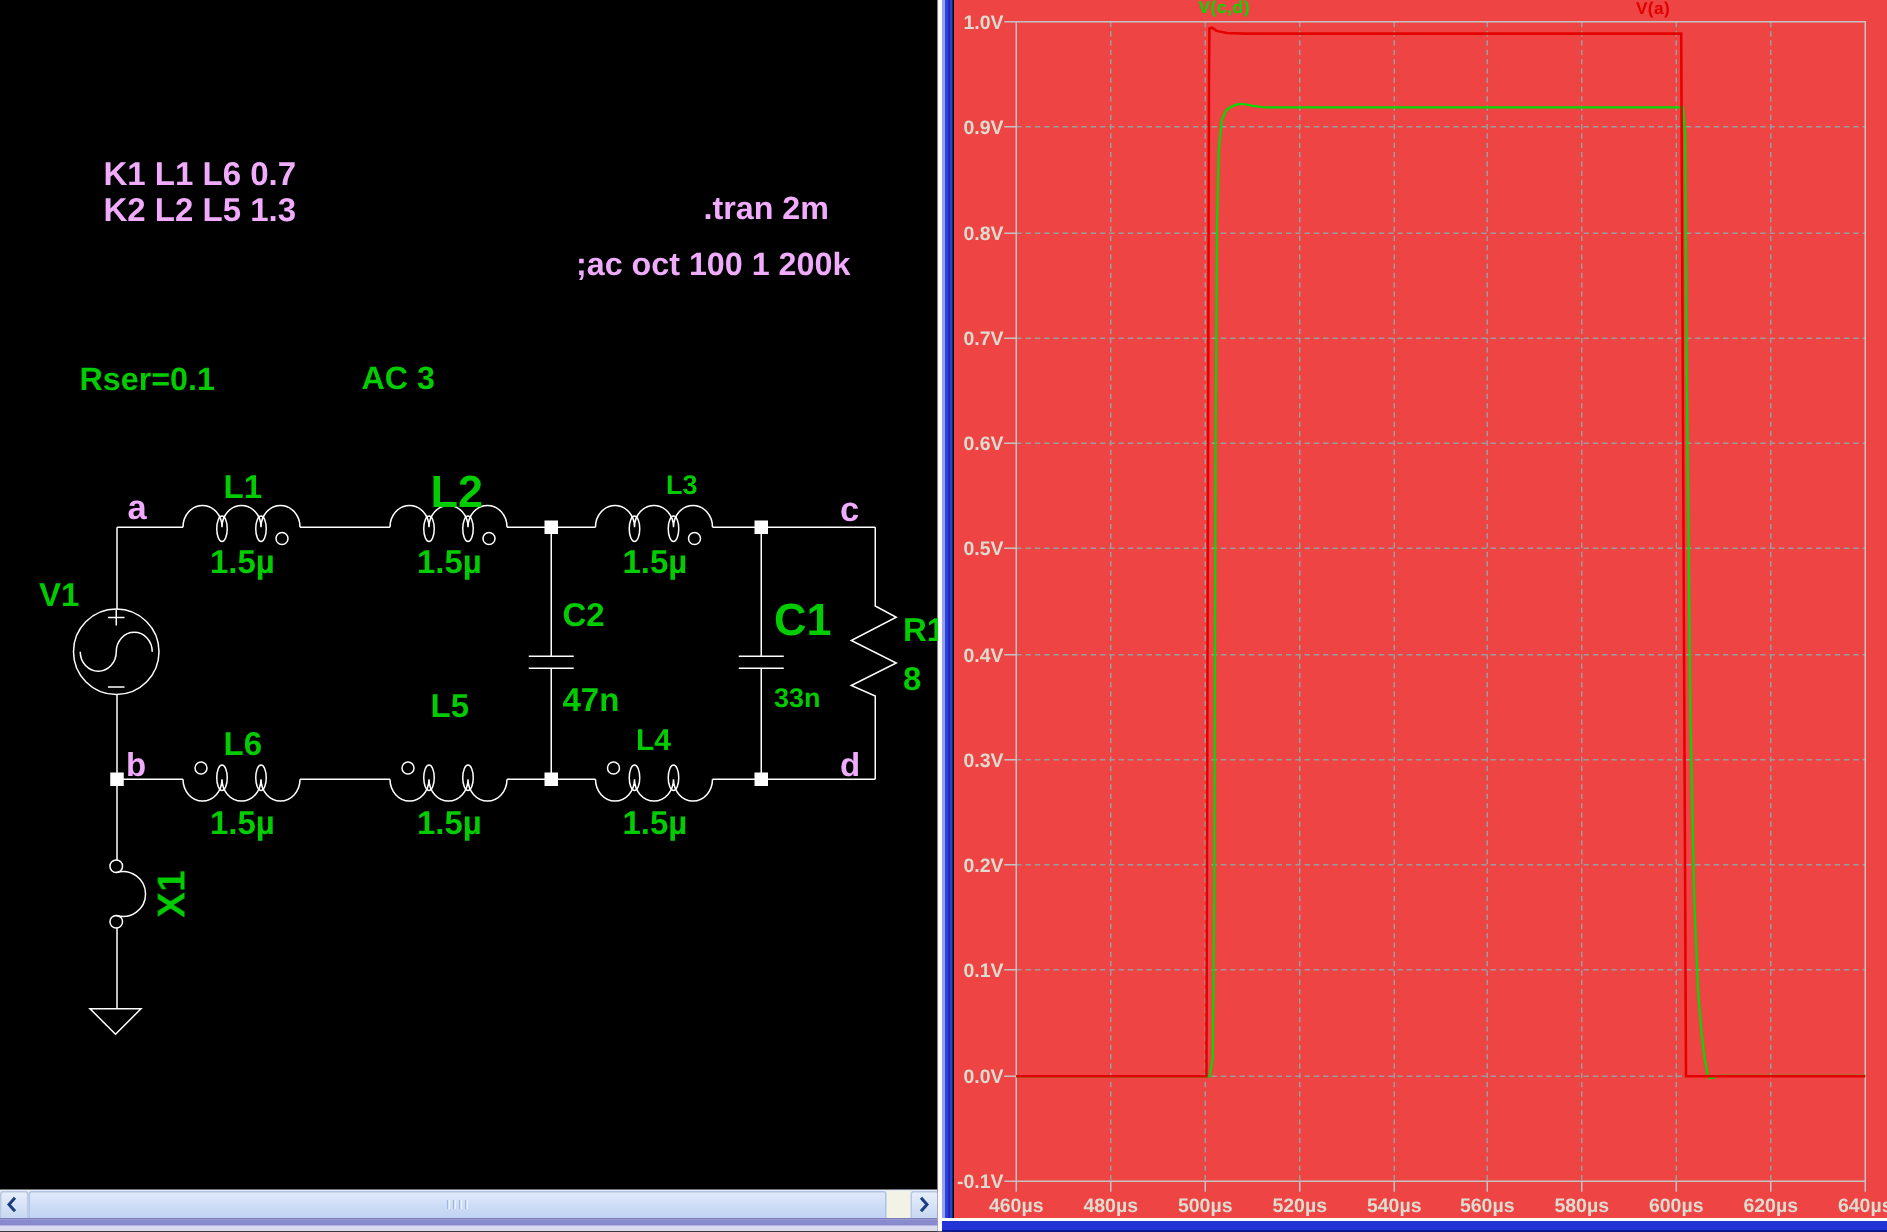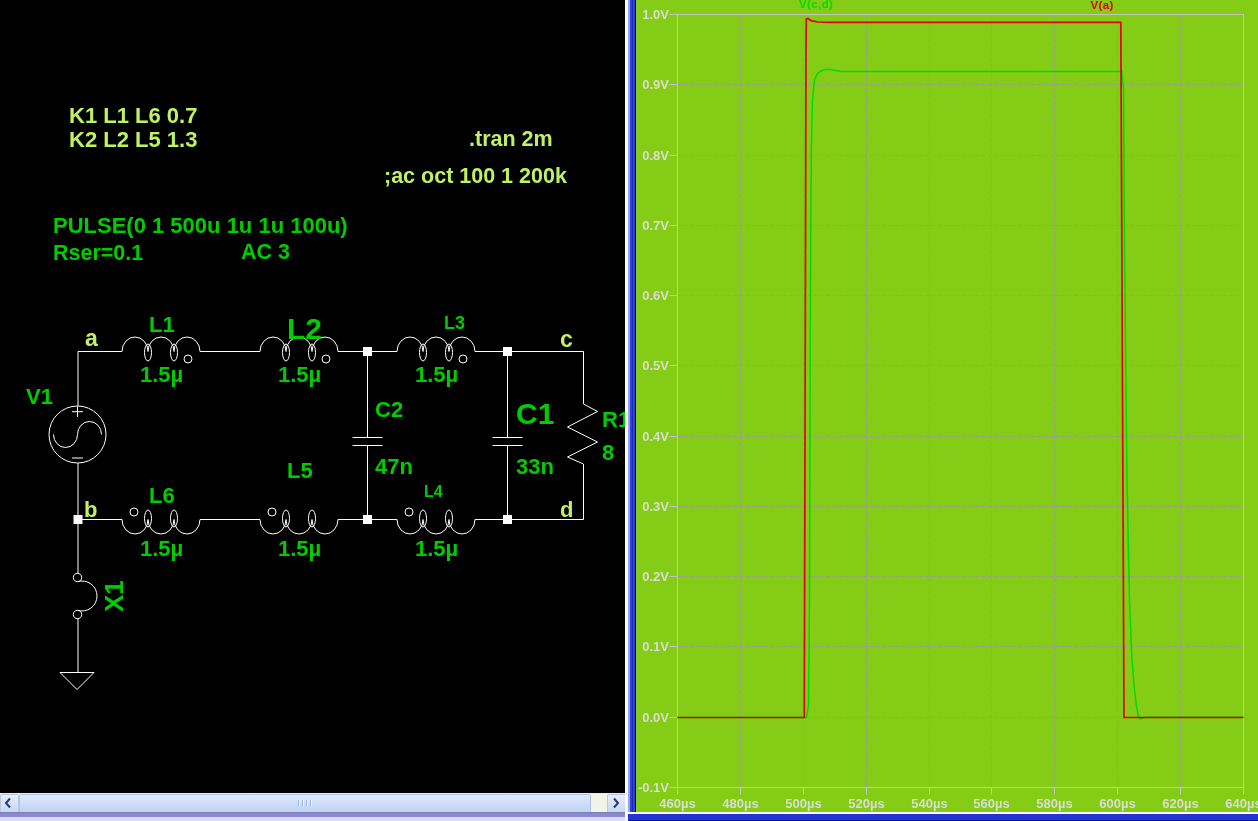--- a/index.html
+++ b/index.html
@@ -1,18 +1,18 @@
 <!DOCTYPE html>
 <html><head><meta charset="utf-8">
 <style>
 html,body{margin:0;padding:0;width:1258px;height:821px;background:#000;overflow:hidden}
 body{position:relative;font-family:"Liberation Sans",sans-serif}
 .t{position:absolute;font-weight:bold;white-space:pre;line-height:1;will-change:transform}
 .g{color:#00cc00}
-.w{color:#bef264}
+.w{color:#f0abfc}
 </style></head>
 <body>
 
 <div style="position:absolute;left:0;top:0;width:625px;height:793px;background:#000;overflow:hidden">
 <svg width="625" height="793" style="position:absolute;left:0;top:0" fill="none" stroke="#fff" stroke-width="1">
 
   <path d="M78,351.5 H122 M200,351.5 H260 M338,351.5 H397 M475,351.5 H583.5"></path>
 
   <path d="M78,519.5 H122 M200,519.5 H260 M338,519.5 H397 M475,519.5 H583.5"></path>
 
@@ -69,40 +69,39 @@
     <rect x="363" y="347" width="9" height="9"></rect>
     <rect x="503" y="347" width="9" height="9"></rect>
     <rect x="363" y="515" width="9" height="9"></rect>
     <rect x="503" y="515" width="9" height="9"></rect>
   </g>
 </svg>
 <div class="t w" style="left:69px;top:104.5px;font-size:22px">K1 L1 L6 0.7</div>
 <div class="t w" style="left:69px;top:128.8px;font-size:22px">K2 L2 L5 1.3</div>
 <div class="t w" style="left:468.5px;top:128.6px;font-size:21.5px">.tran 2m</div>
 <div class="t w" style="left:384px;top:166px;font-size:21.5px">;ac oct 100 1 200k</div>
-<div class="t g" style="left:53px;top:215px;font-size:22px">PULSE(0 1 500u 1u 1u 100u)</div>
 <div class="t g" style="left:53px;top:243px;font-size:21.5px">Rser=0.1</div>
 <div class="t g" style="left:241px;top:242px;font-size:21.5px">AC 3</div>
 <div class="t g" style="left:25.5px;top:386px;font-size:22px">V1</div>
 <div class="t g" style="left:148.5px;top:313.5px;font-size:22px">L1</div>
 <div class="t g" style="left:287px;top:313.5px;font-size:30px">L2</div>
 <div class="t g" style="left:444px;top:313.5px;font-size:18px">L3</div>
 <div class="t g" style="left:139.5px;top:363.5px;font-size:22px">1.5µ</div>
 <div class="t g" style="left:277.5px;top:363.5px;font-size:22px">1.5µ</div>
 <div class="t g" style="left:414.5px;top:363.5px;font-size:22px">1.5µ</div>
 <div class="t g" style="left:148.5px;top:484.5px;font-size:22px">L6</div>
 <div class="t g" style="left:287px;top:460px;font-size:22px">L5</div>
-<div class="t g" style="left:424px;top:484px;font-size:16px">L4</div>
+<div class="t g" style="left:424px;top:484px;font-size:20px">L4</div>
 <div class="t g" style="left:139.5px;top:537.5px;font-size:22px">1.5µ</div>
 <div class="t g" style="left:277.5px;top:537.5px;font-size:22px">1.5µ</div>
 <div class="t g" style="left:414.5px;top:537.5px;font-size:22px">1.5µ</div>
 <div class="t g" style="left:375.3px;top:399.4px;font-size:22px">C2</div>
 <div class="t g" style="left:375.3px;top:455.7px;font-size:22px">47n</div>
 <div class="t g" style="left:516px;top:399.4px;font-size:30px">C1</div>
-<div class="t g" style="left:516px;top:455.7px;font-size:22px">33n</div>
+<div class="t g" style="left:516px;top:455.7px;font-size:18px">33n</div>
 <div class="t g" style="left:602px;top:409px;font-size:22px">R1</div>
 <div class="t g" style="left:602px;top:442px;font-size:22px">8</div>
 <div class="t g" style="left:100.5px;top:611.5px;font-size:26px;transform:rotate(-90deg);transform-origin:0 0">X1</div>
 <div class="t w" style="left:85.4px;top:326.5px;font-size:23px">a</div>
 <div class="t w" style="left:84px;top:499.1px;font-size:22px">b</div>
 <div class="t w" style="left:560px;top:327.5px;font-size:23px">c</div>
 <div class="t w" style="left:560px;top:498.8px;font-size:22px">d</div>
 </div>
 
 <div style="position:absolute;left:0;top:792.5px;width:625px;height:1px;background:#e4ebf7"></div>
@@ -134,21 +133,21 @@
 
 <div style="position:absolute;left:625px;top:0;width:11px;height:821px;background:#000">
   <div style="position:absolute;left:0;top:0;width:3.3px;height:821px;background:#fafafa"></div>
   <div style="position:absolute;left:3.3px;top:0;width:1.5px;height:821px;background:#97a1ec"></div>
   <div style="position:absolute;left:4.8px;top:0;width:2.3px;height:821px;background:#2b41dc"></div>
   <div style="position:absolute;left:7.1px;top:0;width:1.2px;height:821px;background:#1c2cb8"></div>
   <div style="position:absolute;left:8.3px;top:0;width:2.2px;height:821px;background:#2b41dc"></div>
   <div style="position:absolute;left:10.5px;top:0;width:1px;height:821px;background:#3c4a50"></div>
 </div>
 
-<div style="position:absolute;left:636px;top:0;width:622px;height:812px;background:#84cc16;overflow:hidden">
+<div style="position:absolute;left:636px;top:0;width:622px;height:812px;background:#ef4444;overflow:hidden">
 <svg width="622" height="812" style="position:absolute;left:0;top:0">
 
   <g stroke="#9c9c9c" stroke-width="1" stroke-dasharray="3.6,2.6" fill="none">
 
     <line x1="104.5" y1="14.5" x2="104.5" y2="787.5"></line>
     <line x1="167.5" y1="14.5" x2="167.5" y2="787.5"></line>
     <line x1="230.5" y1="14.5" x2="230.5" y2="787.5"></line>
     <line x1="293.5" y1="14.5" x2="293.5" y2="787.5"></line>
     <line x1="355.5" y1="14.5" x2="355.5" y2="787.5"></line>
     <line x1="418.5" y1="14.5" x2="418.5" y2="787.5"></line>

